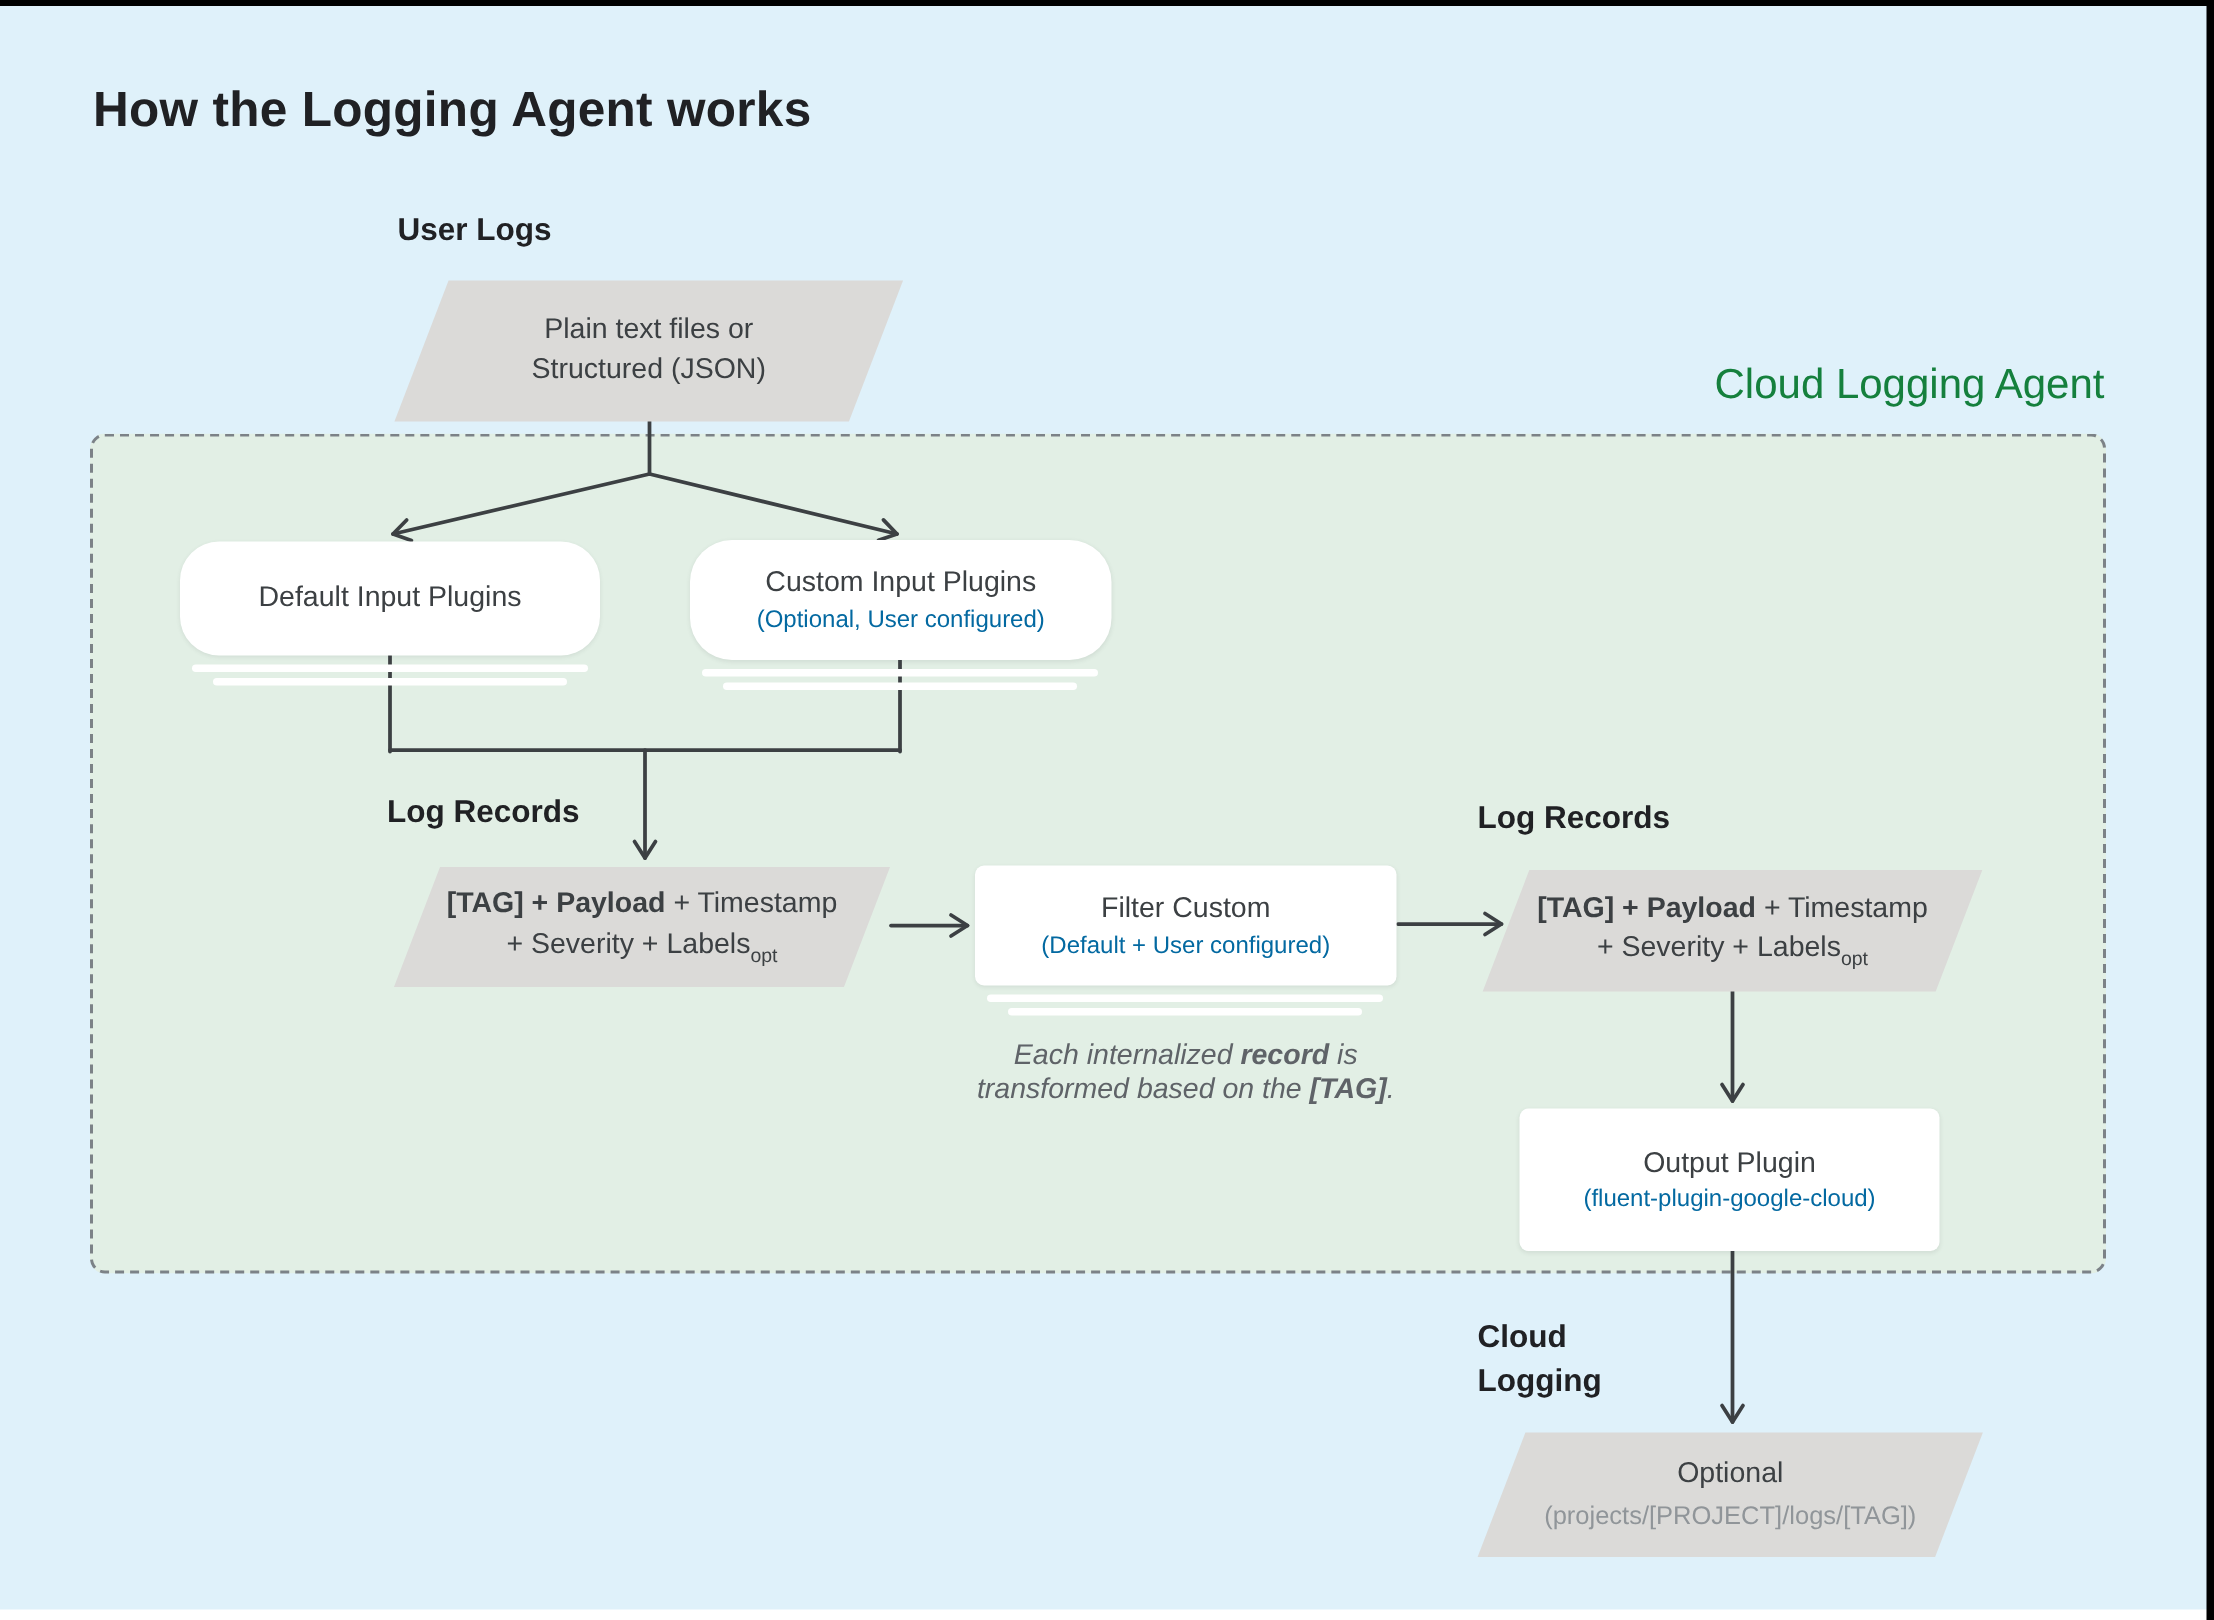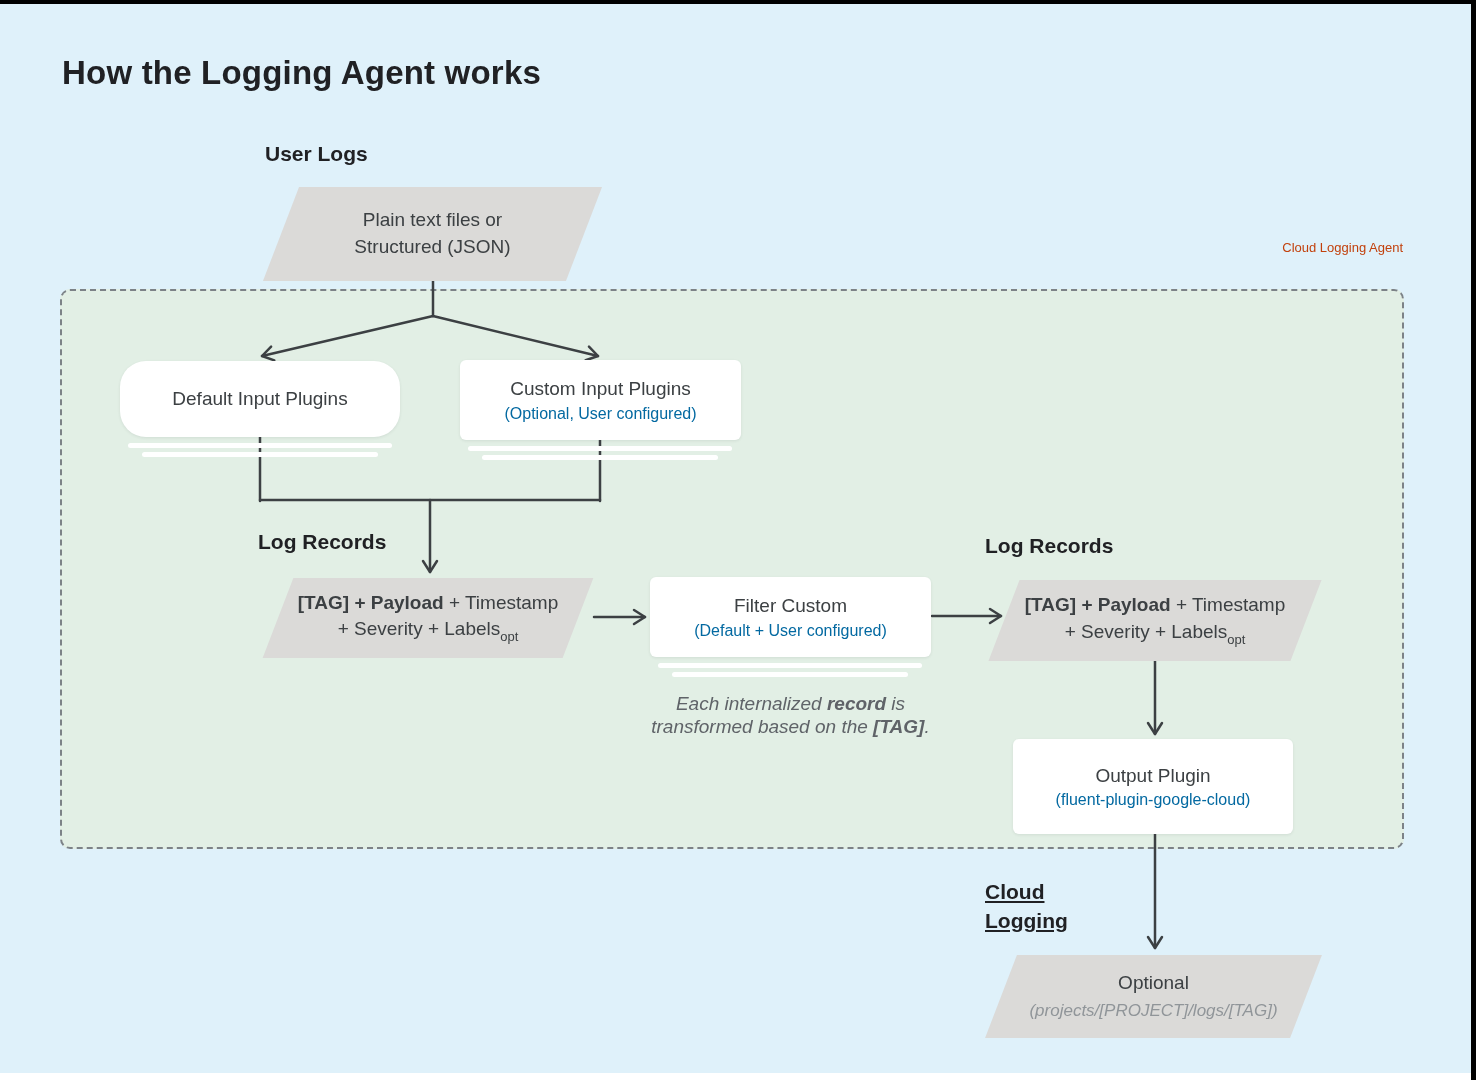--- a/index.html
+++ b/index.html
@@ -11,21 +11,21 @@
   }
   .page-title {
     position:absolute; left:62px; top:54px;
     font-size:33px; font-weight:700; color:#202124; letter-spacing:0.2px;
   }
   .section-label {
     position:absolute; font-size:21px; font-weight:700; color:#202124;
   }
   .agent-label {
     position:absolute; top:240px; right:73px;
-    font-size:13px; font-weight:500; color:#c2410c;
+    font-size:28px; font-weight:500; color:#15803d;
   }
   .agent-box {
     position:absolute; left:60px; top:289px; width:1344px; height:560px;
     box-sizing:border-box;
     background:#E2EFE5; border:2px dashed #7C8287; border-radius:10px;
   }
   svg.connectors { position:absolute; left:0; top:0; }
   .node {
     position:absolute; background:#FFFFFF; border-radius:6px;
     display:flex; flex-direction:column; align-items:center; justify-content:center;
@@ -39,27 +39,27 @@
     position:absolute; top:0; bottom:0; left:16px; right:16px;
     background:#DBDAD8; transform:skewX(-21deg);
   }
   .para-content {
     position:relative; width:100%; height:100%;
     display:flex; flex-direction:column; align-items:center; justify-content:center;
     text-align:center; font-size:19px; color:#3C4043; line-height:1.4;
   }
   .record-bold { font-weight:700; }
   .sub-opt { font-size:13px; vertical-align:-6px; }
-  .para-sub { font-size:17px; color:#909599; margin-top:2px;font-style:italic; }
+  .para-sub { font-size:17px; color:#909599; margin-top:2px; }
   .note {
     position:absolute; left:620px; top:692px; width:341px;
     text-align:center; font-style:italic; font-size:19px; color:#5F6368; line-height:1.22;
   }
   .note b { font-weight:700; }
-  .cloud-logging-label { line-height:29px;text-decoration:underline; }
+  .cloud-logging-label { line-height:29px; }
   .edge-bottom-white { position:absolute; left:0; bottom:0; width:100%; height:7px; background:#FFFFFF; }
   .edge-top-black { position:absolute; left:0; top:0; width:100%; height:4px; background:#000000; }
   .edge-right-black { position:absolute; right:0; top:0; width:5px; height:100%; background:#000000; }
 </style>
 </head>
 <body>
 
 <div class="stage">
 
   <div class="page-title">How the Logging Agent works</div>
@@ -97,21 +97,21 @@
       <div>Structured (JSON)</div>
     </div>
   </div>
 
   <div class="node" style="left:120px; top:361px; width:280px; height:76px;border-radius:26px;">
     <div class="node-title">Default Input Plugins</div>
   </div>
   <div class="stack-line" style="left:128px; top:443px; width:264px;"></div>
   <div class="stack-line" style="left:142px; top:452px; width:236px;"></div>
 
-  <div class="node" style="left:460px; top:360px; width:281px; height:80px;">
+  <div class="node" style="left:460px; top:360px; width:281px; height:80px;border-radius:28px;">
     <div class="node-title">Custom Input Plugins</div>
     <div class="node-sub">(Optional, User configured)</div>
   </div>
   <div class="stack-line" style="left:468px; top:446px; width:264px;"></div>
   <div class="stack-line" style="left:482px; top:455px; width:236px;"></div>
 
   <div class="section-label" style="left:258px; top:530px;">Log Records</div>
   <div class="para" style="left:262px; top:578px; width:332px; height:80px;">
     <div class="para-bg"></div>
     <div class="para-content">

